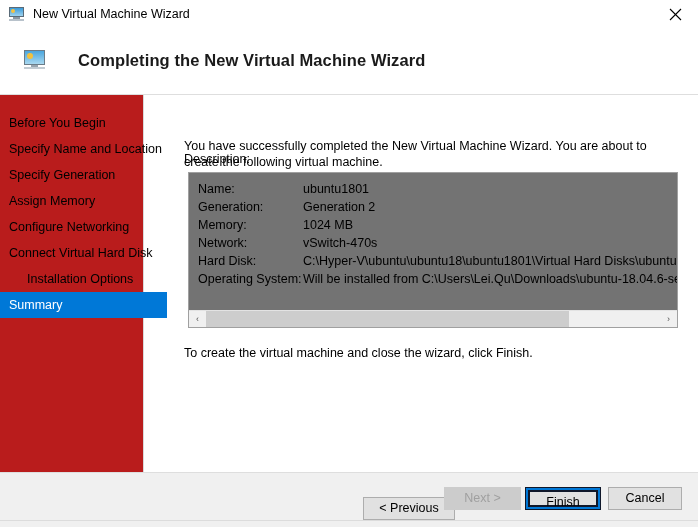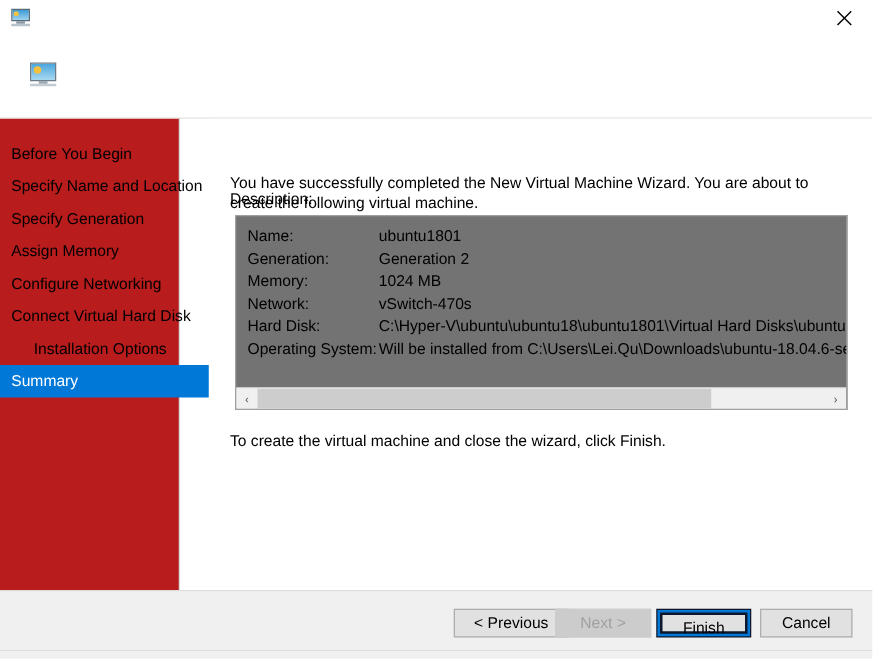--- a/index.html
+++ b/index.html
@@ -323,21 +323,21 @@
     border: 1px solid #adadad;
     font-family: "Liberation Sans", sans-serif;
     font-size: 12.5px;
     color: #000000;
     cursor: default;
     box-sizing: border-box;
     padding: 0;
     text-align: center;
     line-height: 21px;
   }
-  .btn-prev  { left: 363px; width: 92px; }
+  .btn-prev  { left: 363px; width: 92px; margin-top: 10px; }
   .btn-next  { left: 444px; width: 77px; background: #cccccc; border-color: #cccccc; color: #a0a0a0; }
   .btn-finish{
     left: 525px; width: 76px;
     background: #e1e1e1;
     border: 5px solid #0f172a;
     outline: 2px solid #0078d7;
     outline-offset: -3px;
   }
   .btn-cancel{ left: 608px; width: 74px; }
 </style>
@@ -346,35 +346,37 @@
 
 <div class="titlebar">
   <div class="titlebar-icon">
     <div class="monitor">
       <div class="screen"></div>
       <div class="sun"></div>
       <div class="stand"></div>
       <div class="base"></div>
     </div>
   </div>
+  <div class="titlebar-text">New Virtual Machine Wizard</div>
   <div class="titlebar-close">
     <svg width="13" height="13" viewBox="0 0 13 13">
       <line x1="1" y1="1" x2="12" y2="12" stroke="#000000" stroke-width="1.1"></line>
       <line x1="12" y1="1" x2="1" y2="12" stroke="#000000" stroke-width="1.1"></line>
     </svg>
   </div>
 </div>
 
 <div class="header">
   <div class="header-icon">
     <div class="screen"></div>
     <div class="sun"></div>
     <div class="stand"></div>
     <div class="base"></div>
   </div>
+  <div class="header-title">Completing the New Virtual Machine Wizard</div>
 </div>
 
 <div class="body-area">
 
   <div class="sidebar">
     <div class="nav-item">Before You Begin</div>
     <div class="nav-item">Specify Name and Location</div>
     <div class="nav-item">Specify Generation</div>
     <div class="nav-item">Assign Memory</div>
     <div class="nav-item">Configure Networking</div>

